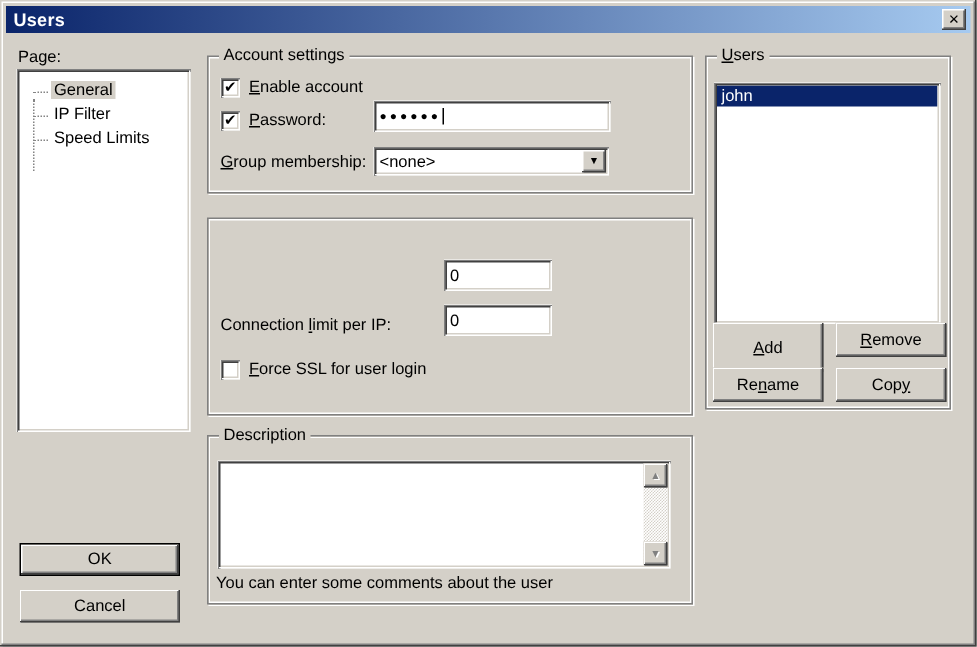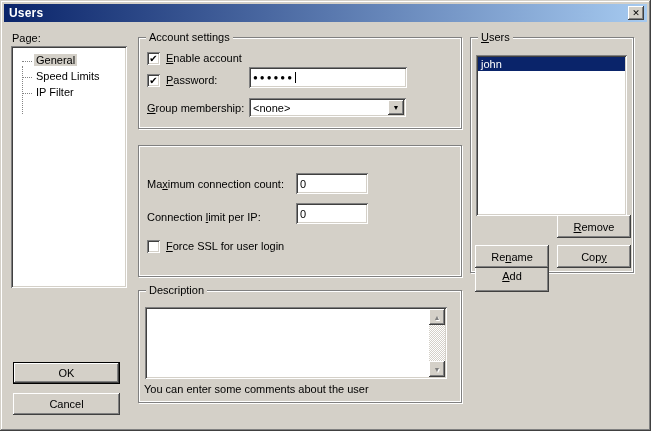--- a/index.html
+++ b/index.html
@@ -109,25 +109,25 @@
   <div class="tree sunken">
     <div class="tree-rows">
       <div class="tree-vline"></div>
 
         <div class="tree-row selected">
           <span class="tree-label">General</span>
         </div>
 
 
         <div class="tree-row">
+          <span class="tree-label">IP Filter</span>
+        </div>
+
+        <div class="tree-row">
           <span class="tree-label">Speed Limits</span>
-        </div>
-
-        <div class="tree-row">
-          <span class="tree-label">IP Filter</span>
         </div>
       </div>
   </div>
 
   <div class="btn default" style="left:13px;top:362px;width:107px;height:22px;">
     <span>OK</span>
   </div>
   <div class="btn" style="left:13px;top:393px;width:107px;height:22px;">
     <span>Cancel</span>
   </div>
@@ -149,21 +149,20 @@
     <div class="label" style="left:8px;top:64px;"><u>G</u>roup membership:</div>
     <div class="field sunken" style="left:110px;top:60px;width:157px;height:19px;">
       <span>&lt;none&gt;</span>
       <span class="combo-arrow">
           <span>▼</span>
         </span>
     </div>
   </div>
 
   <div class="group" style="left:138px;top:145px;width:324px;height:132px;">
-    <div class="label" style="left:8px;top:32px;">Ma<u>x</u>imum connection count:</div>
     <div class="field sunken" style="left:157px;top:27px;width:72px;height:21px;">
       <span>0</span>
     </div>
     <div class="label" style="left:8px;top:65px;">Connection <u>l</u>imit per IP:</div>
     <div class="field sunken" style="left:157px;top:57px;width:72px;height:21px;">
       <span>0</span>
     </div>
     <div class="cb-row" style="left:8px;top:93px;">
       <span class="checkbox"></span>
       <span><u>F</u>orce SSL for user login</span>
@@ -189,21 +188,21 @@
   <div class="group" style="left:470px;top:37px;width:164px;height:236px;">
     <span class="group-title"><u>U</u>sers</span>
     <div class="listbox sunken" style="left:5px;top:17px;width:151px;height:161px;">
       <div class="list-rows">
 
           <div class="list-row selected">
             <span>john</span>
           </div>
         </div>
     </div>
-    <div class="btn" style="left:4px;top:177px;width:74px;height:33px;margin-top:44px;">
+    <div class="btn" style="left:4px;top:177px;width:74px;height:33px;">
       <span><u>A</u>dd</span>
     </div>
     <div class="btn" style="left:86px;top:177px;width:74px;height:23px;">
       <span><u>R</u>emove</span>
     </div>
     <div class="btn" style="left:4px;top:207px;width:74px;height:23px;">
       <span>Re<u>n</u>ame</span>
     </div>
     <div class="btn" style="left:86px;top:207px;width:74px;height:23px;">
       <span>Cop<u>y</u></span>

